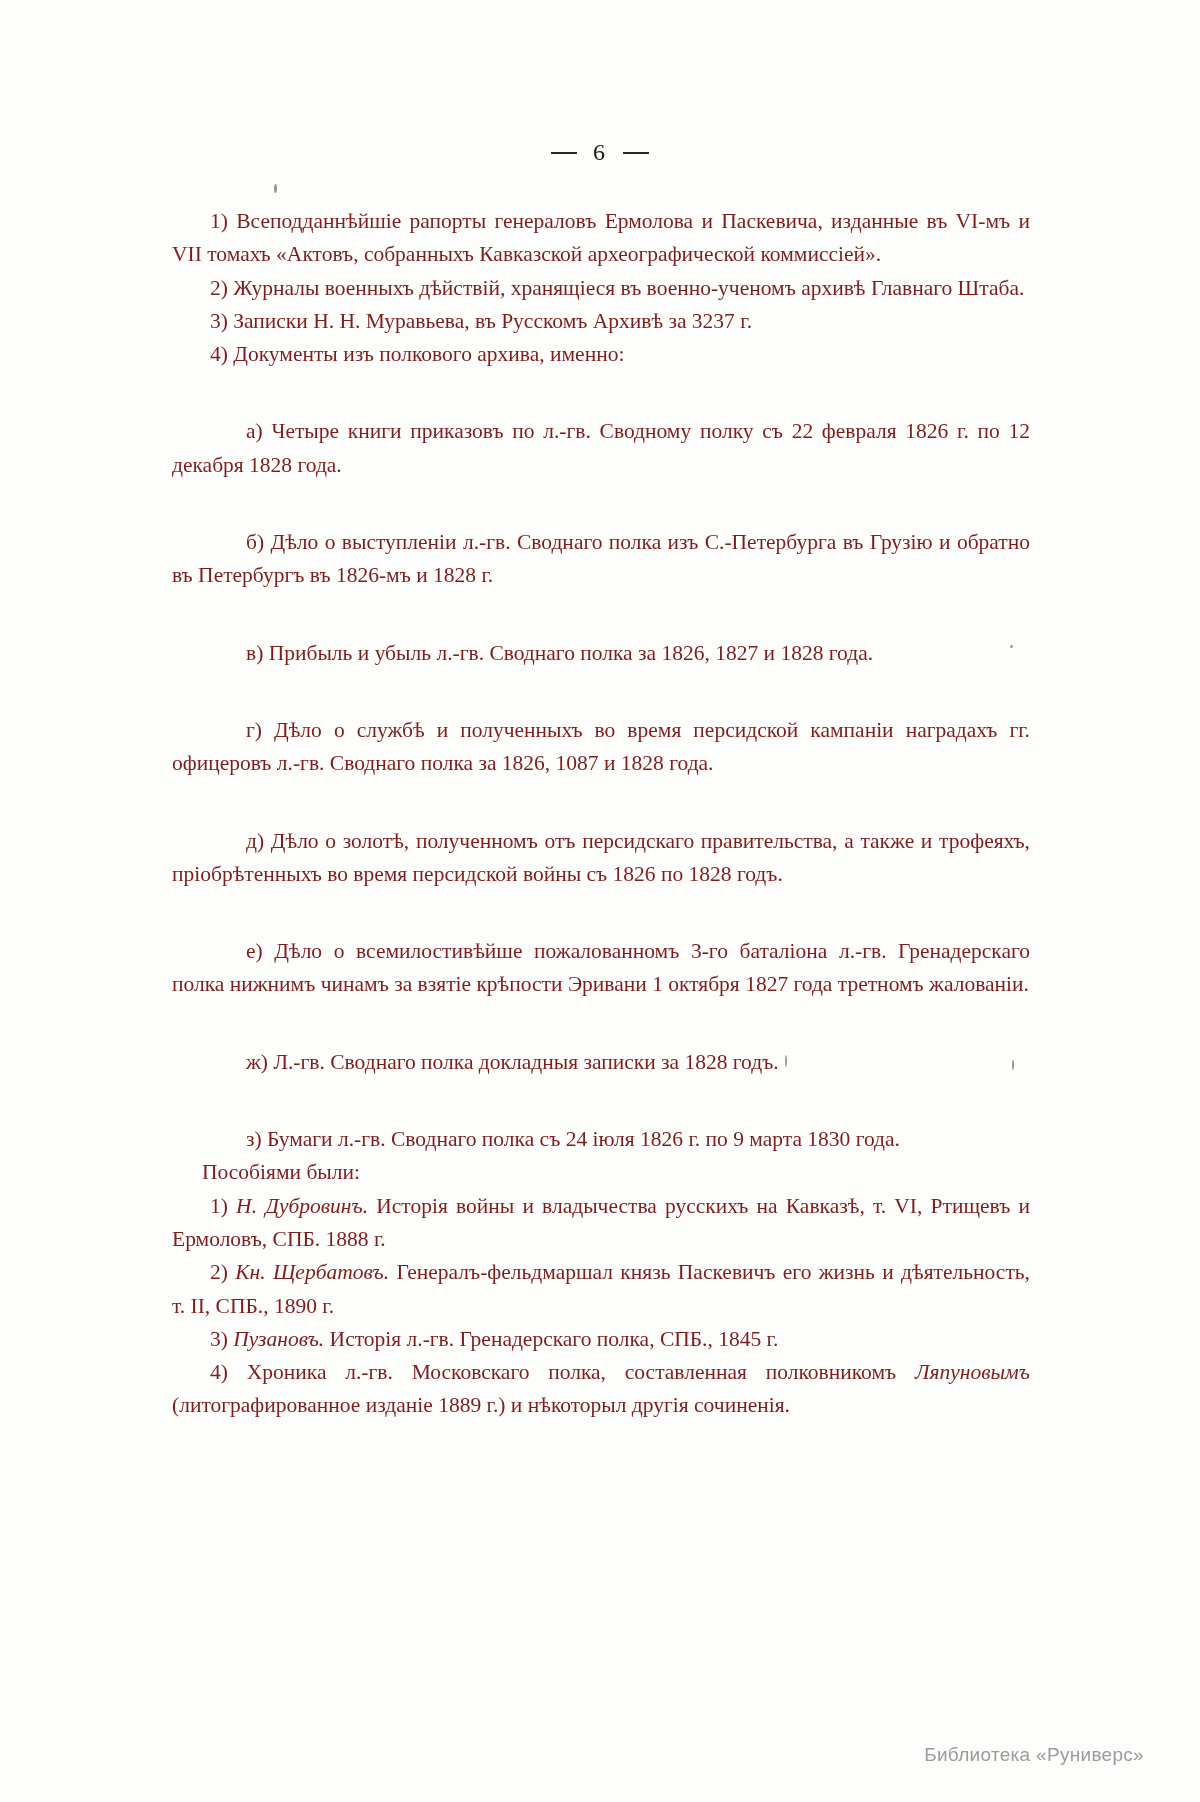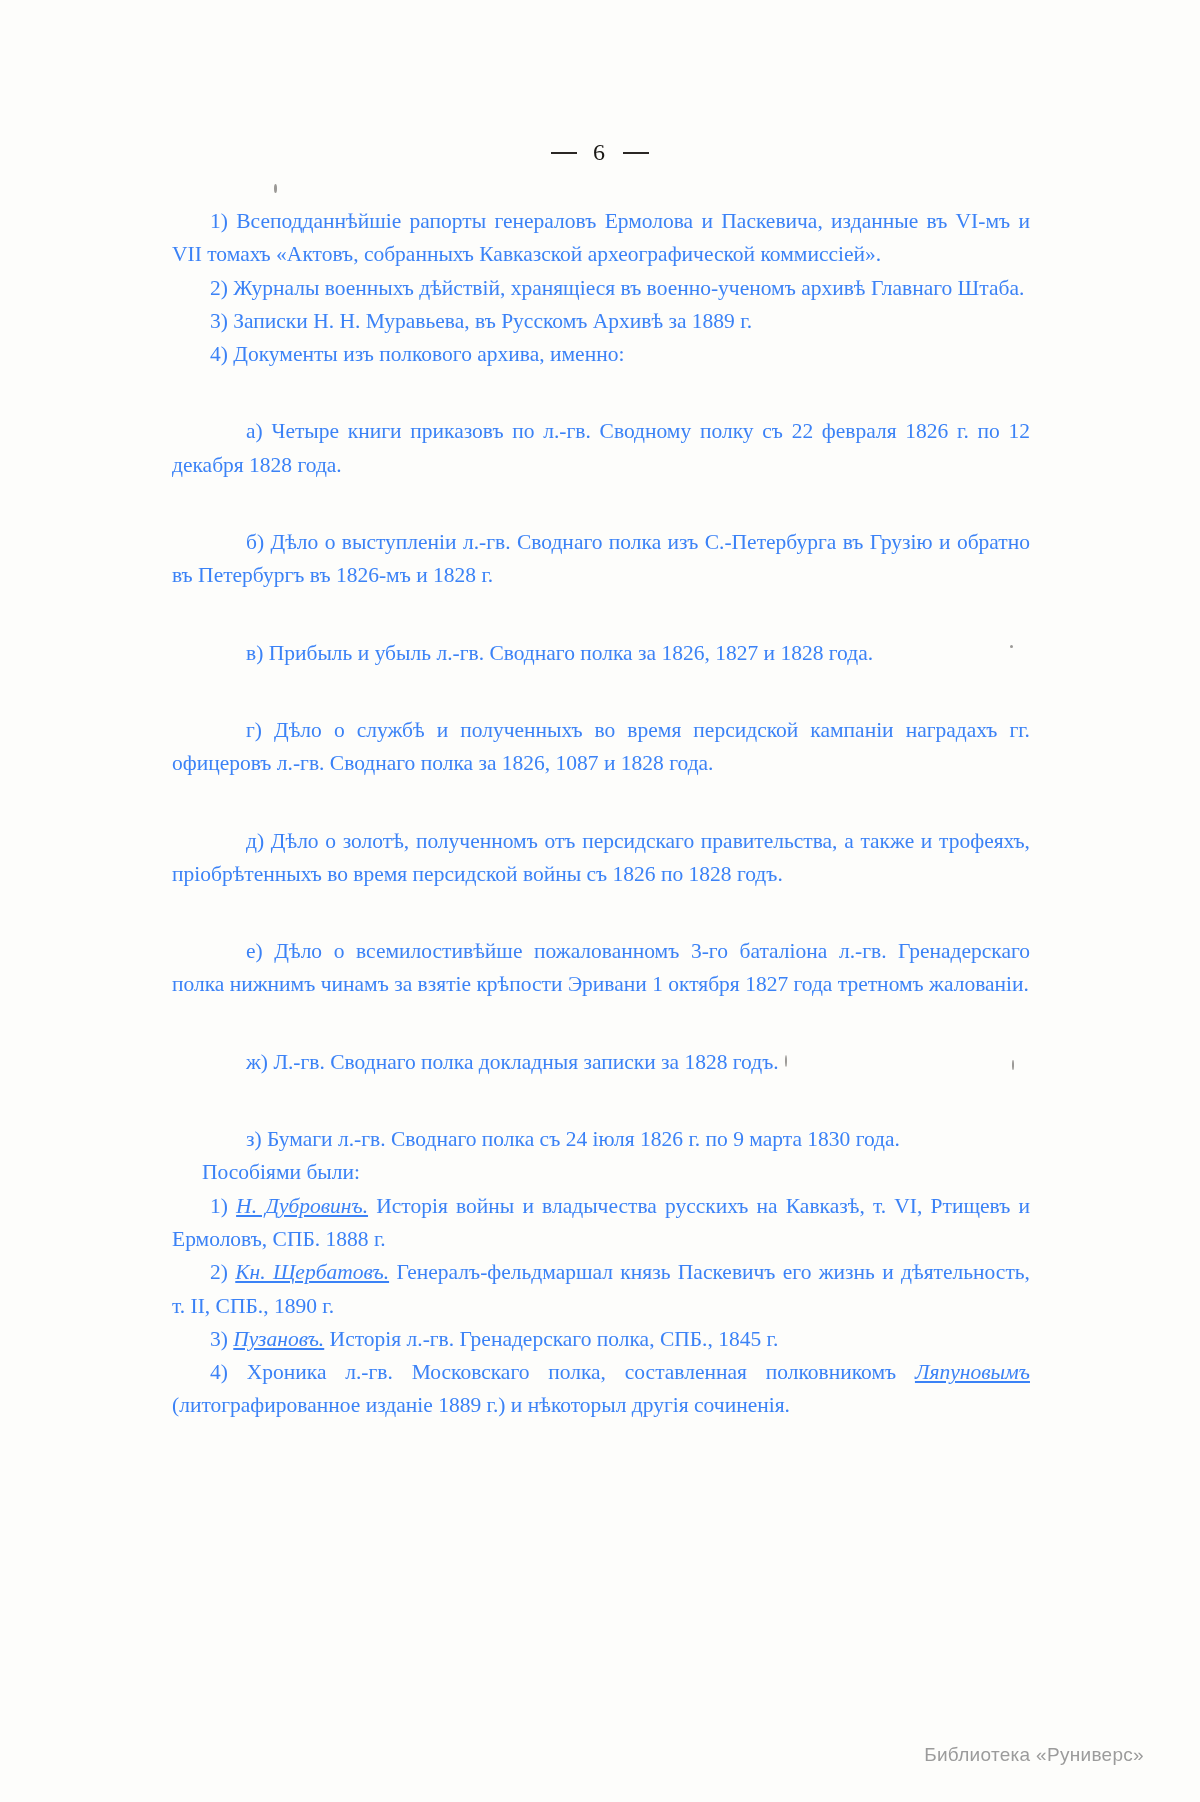--- a/index.html
+++ b/index.html
@@ -50,39 +50,38 @@
     vertical-align: middle;
     font-size: 24px;
   }
   .body-text {
     position: absolute;
     top: 205px;
     left: 172px;
     width: 858px;
     font-size: 21.5px;
     line-height: 33.3px;
-    color: #3b82f6;
+    color: #7f1d1d;
     text-align: justify;
   }
   .para {
     margin: 0 0 0 0;
     text-indent: 38px;
     text-align: justify;
     text-justify: inter-word;
   }
   .para.sub {
     text-indent: 74px;
     margin-top: 44px;
   }
   .para.lead {
     text-indent: 30px;
   }
   .ital {
     font-style: italic;
-    text-decoration: underline;
   }
   .footer-credit {
     position: absolute;
     right: 56px;
     bottom: 36px;
     font-family: "Liberation Sans", sans-serif;
     font-size: 19px;
     color: #9b9b9b;
     letter-spacing: 0.3px;
     margin-top: 36px;
@@ -101,21 +100,21 @@
 <div class="page">
 
   <div class="page-header">
     <span class="dash"></span><span class="num">6</span><span class="dash"></span>
   </div>
 
   <div class="body-text">
 
     <p class="para">1) Всеподданнѣйшіе рапорты генераловъ Ермолова и Паскевича, изданные въ VI-мъ и VII томахъ «Актовъ, собранныхъ Кавказской археографической коммиссіей».</p>
     <p class="para">2) Журналы военныхъ дѣйствій, хранящіеся въ военно-ученомъ архивѣ Главнаго Штаба.</p>
-    <p class="para">3) Записки Н. Н. Муравьева, въ Русскомъ Архивѣ за 1889 г.</p>
+    <p class="para">3) Записки Н. Н. Муравьева, въ Русскомъ Архивѣ за 3237 г.</p>
     <p class="para">4) Документы изъ полкового архива, именно:</p>
 
     <p class="para sub">а) Четыре книги приказовъ по л.-гв. Сводному полку съ 22 февраля 1826 г. по 12 декабря 1828 года.</p>
     <p class="para sub">б) Дѣло о выступленіи л.-гв. Своднаго полка изъ С.-Петербурга въ Грузію и обратно въ Петербургъ въ 1826-мъ и 1828 г.</p>
     <p class="para sub">в) Прибыль и убыль л.-гв. Своднаго полка за 1826, 1827 и 1828 года.</p>
     <p class="para sub">г) Дѣло о службѣ и полученныхъ во время персидской кампаніи наградахъ гг. офицеровъ л.-гв. Своднаго полка за 1826, 1087 и 1828 года.</p>
     <p class="para sub">д) Дѣло о золотѣ, полученномъ отъ персидскаго правительства, а также и трофеяхъ, пріобрѣтенныхъ во время персидской войны съ 1826 по 1828 годъ.</p>
     <p class="para sub">е) Дѣло о всемилостивѣйше пожалованномъ 3-го баталіона л.-гв. Гренадерскаго полка нижнимъ чинамъ за взятіе крѣпости Эривани 1 октября 1827 года третномъ жалованіи.</p>
     <p class="para sub">ж) Л.-гв. Своднаго полка докладныя записки за 1828 годъ.</p>
     <p class="para sub">з) Бумаги л.-гв. Своднаго полка съ 24 іюля 1826 г. по 9 марта 1830 года.</p>

